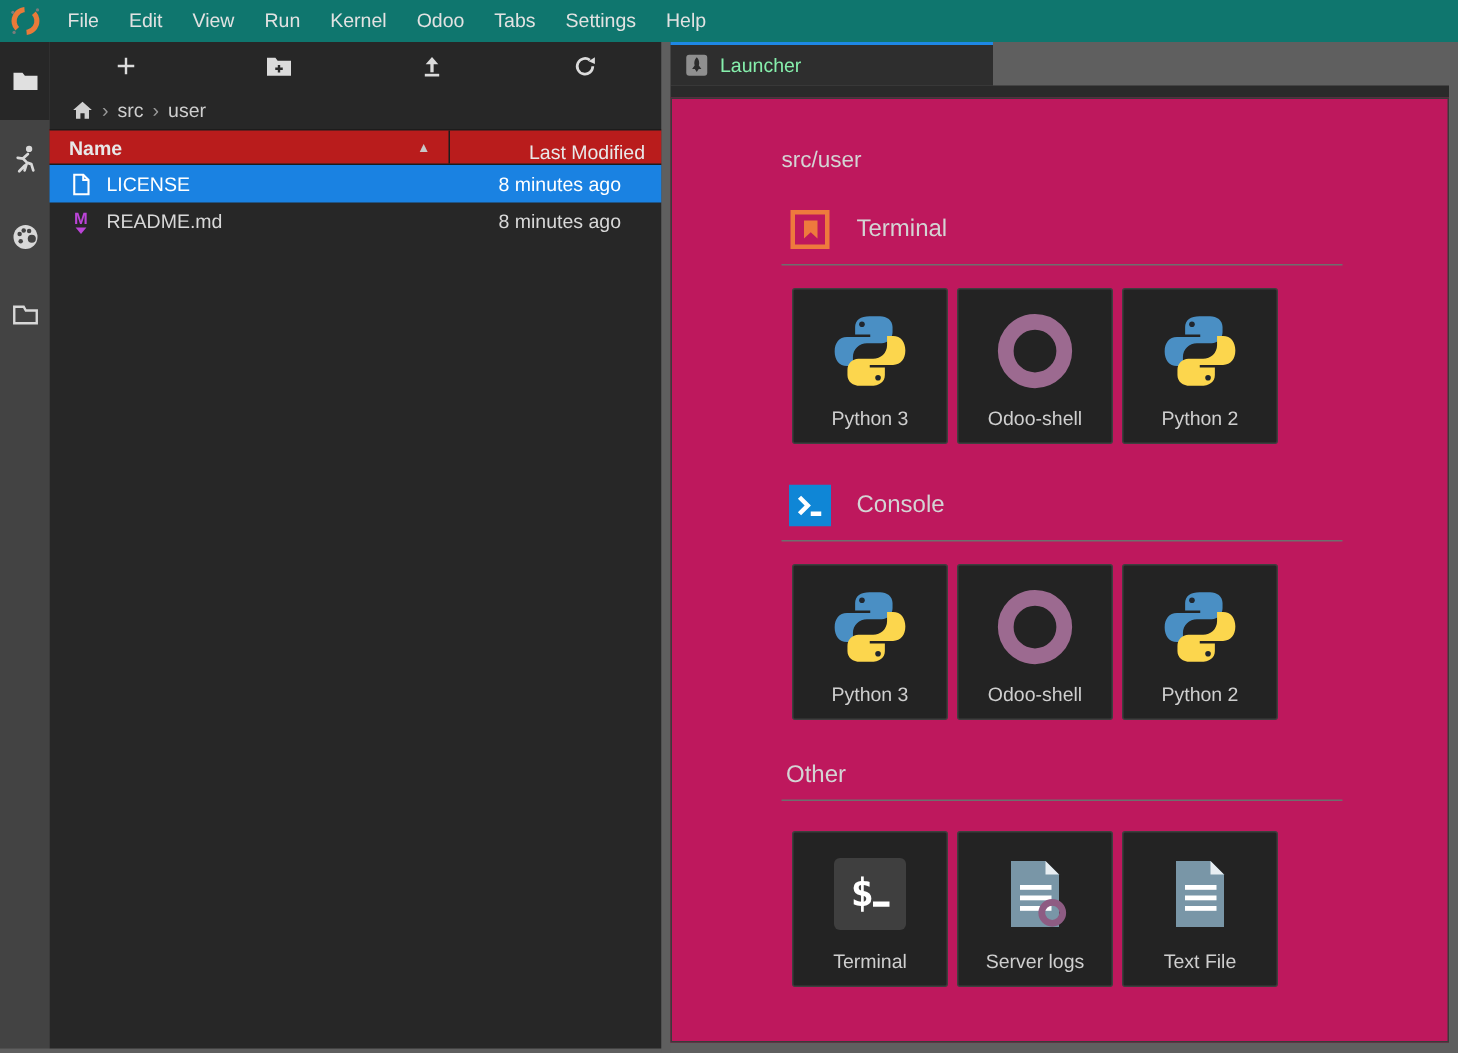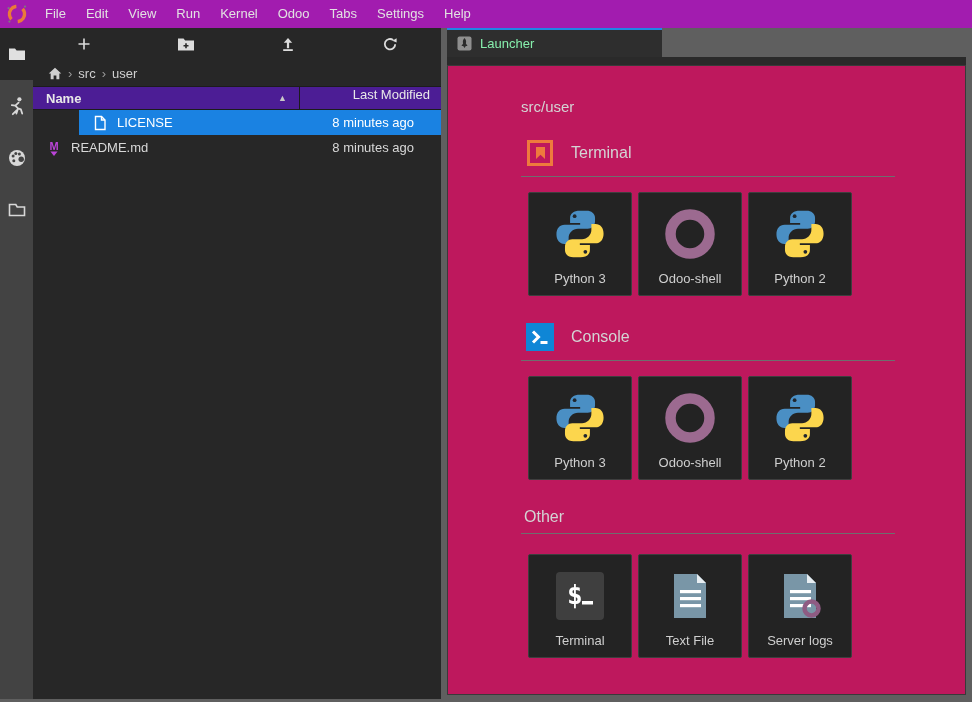--- a/index.html
+++ b/index.html
@@ -1,48 +1,48 @@
 <!DOCTYPE html>
 <html><head>
 <meta charset="utf-8">
 <style>
   * { margin:0; padding:0; box-sizing:border-box; }
   html,body { width:972px; height:702px; overflow:hidden; }
   body { position:relative; background:#5f5f5f; font-family:"Liberation Sans",sans-serif;
          -webkit-font-smoothing:antialiased; }
 
   
-  .menubar { position:absolute; top:0; left:0; right:0; height:28px; background:#a21caf;
+  .menubar { position:absolute; top:0; left:0; right:0; height:28px; background:#0f766e;
              display:flex; align-items:center; z-index:10; }
   .logo { width:26px; height:26px; margin:0 5px 0 4px; display:flex; align-items:center; justify-content:center; }
   .menu-item { padding:0 10px; font-size:13px; color:#e2e2e2; line-height:28px; cursor:default; }
 
   
   .sidebar { position:absolute; top:28px; left:0; width:33px; bottom:3px; background:#434343; }
   .sidebar-tab { width:33px; height:52px; display:flex; align-items:center; justify-content:center; }
   .sidebar-tab.active { background:#272727; }
 
   
   .filebrowser { position:absolute; top:28px; left:33px; width:408px; bottom:3px; background:#272727; }
   .fb-toolbar { height:32px; display:flex; align-items:center; }
   .fb-tool { flex:1; display:flex; align-items:center; justify-content:center; height:32px; cursor:pointer; }
   .fb-crumbs { height:26px; display:flex; align-items:center; padding-left:15px; gap:6px;
                font-size:13px; color:#cfcfcf; }
   .crumb-sep { color:#9a9a9a; font-size:13px; }
-  .fb-header { height:24px; background:#4c1d95; border-top:1px solid #1c1c1c; border-bottom:1px solid #1c1c1c;
-               display:flex; align-items:flex-start; font-size:13px; color:#e8e8e8; }
+  .fb-header { height:24px; background:#b91c1c; border-top:1px solid #1c1c1c; border-bottom:1px solid #1c1c1c;
+               display:flex; align-items:flex-end; font-size:13px; color:#e8e8e8; }
   .fb-col-name { width:267px; position:relative; padding-left:13px; font-weight:700; height:100%;
                  display:flex; align-items:center; border-right:1px solid #1c1c1c; cursor:pointer; }
   .sort-arrow { position:absolute; right:12px; font-size:9px; color:#c8c8c8; }
   .fb-col-mod { flex:1; text-align:right; padding-right:11px; font-weight:400; cursor:pointer; }
   .fb-row { height:25px; display:flex; align-items:center; font-size:13px; color:#d8d8d8; cursor:pointer; }
   .fb-row .ficon { width:16px; height:16px; margin:0 9px 0 13px; flex:none; }
   .fb-row .fname { flex:1; }
   .fb-row .ftime { padding-right:27px; }
-  .fb-row.selected { background:#1a82e2; color:#ffffff;margin-left:46px; }
+  .fb-row.selected { background:#1a82e2; color:#ffffff; }
 
   
   .splitter { position:absolute; top:28px; bottom:0; left:441px; width:6px; background:#5f5f5f; cursor:col-resize; }
 
   
   .dock { position:absolute; top:28px; left:447px; right:0; bottom:0; background:#5f5f5f; }
   .tabbar { height:29px; display:flex; }
   .tab { width:215px; background:#2e2e2e; border-top:2px solid #1e88e5; display:flex; align-items:center;
          gap:8px; padding-left:10px; font-size:13px; color:#86efac; cursor:pointer; }
   .dock-body { position:absolute; top:29px; left:0; right:6px; bottom:7px; background:#2a2a2a; padding-top:8px; }
@@ -308,30 +308,30 @@
               <rect x="2" y="2" width="48" height="48" rx="4" fill="#3f3f3f"></rect>
               <text x="13" y="34" font-family="DejaVu Sans Mono, monospace" font-size="26" font-weight="bold" fill="#ffffff">$</text>
               <rect x="28" y="31" width="11" height="3.5" fill="#ffffff"></rect>
             </svg>
           </span>
           <span class="card-label">Terminal</span>
         </div>
         <div class="launch-card">
           <span class="card-icon">
             <svg width="52" height="52" viewBox="0 0 52 52">
-                <use href="#sym-doc"></use>
-              </svg>
-          </span>
-          <span class="card-label">Text File</span>
-        </div>
-        <div class="launch-card">
-          <span class="card-icon">
-            <svg width="52" height="52" viewBox="0 0 52 52">
               <use href="#sym-doc"></use>
               <circle cx="37.5" cy="38.5" r="7" fill="none" stroke="#8e5c83" stroke-width="4.5"></circle>
             </svg>
           </span>
           <span class="card-label">Server logs</span>
         </div>
+        <div class="launch-card">
+          <span class="card-icon">
+            <svg width="52" height="52" viewBox="0 0 52 52">
+                <use href="#sym-doc"></use>
+              </svg>
+          </span>
+          <span class="card-label">Text File</span>
+        </div>
       </div>
     </div>
   </div>
 </div>
 
 </body></html>

